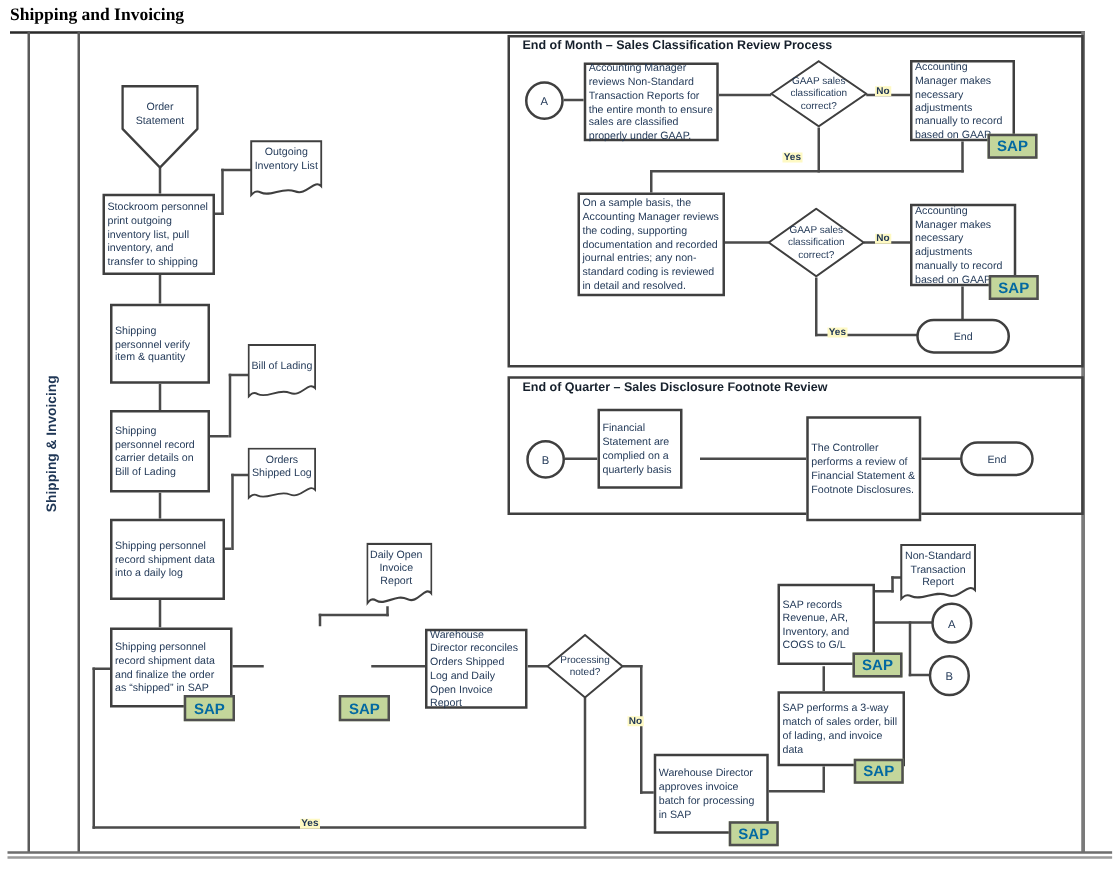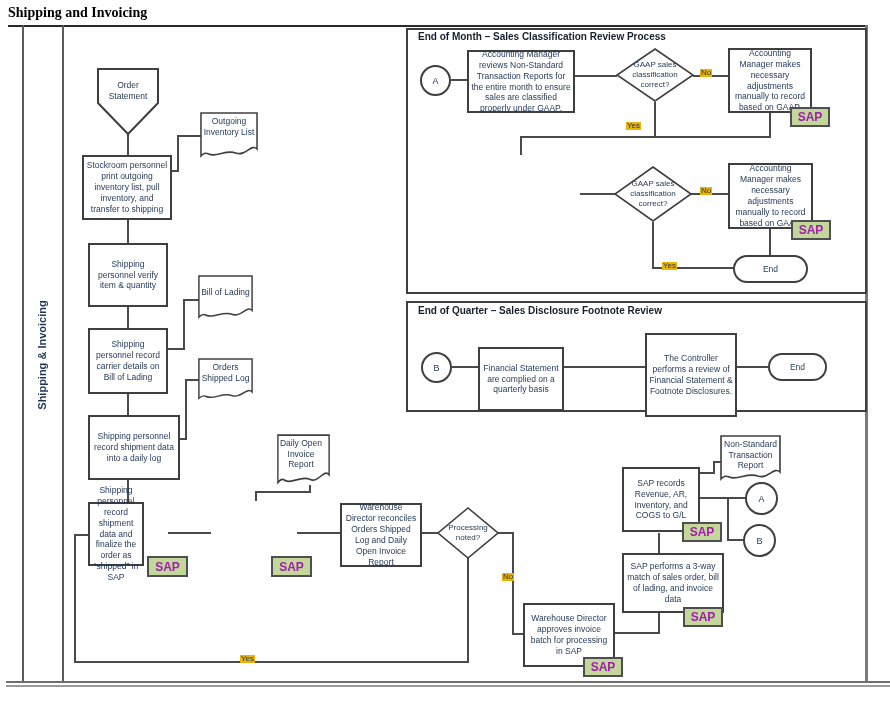--- a/index.html
+++ b/index.html
@@ -4,38 +4,38 @@
 <style>
   html,body{margin:0;padding:0;background:#fff;}
   #stage{position:relative;width:890px;height:702px;background:#fff;overflow:hidden;
          font-family:"Liberation Sans",sans-serif;}
   .abs{position:absolute;}
   #page-title{position:absolute;left:8px;top:5px;font-family:"Liberation Serif",serif;
               font-weight:bold;font-size:14px;color:#000;}
   .frame{position:absolute;background:#6e6e6e;}
   .ln{position:absolute;background:#4a4a4a;}
   .box{position:absolute;background:#fff;border:2px solid #3f3f3f;box-sizing:border-box;
-       display:flex;align-items:center;justify-content:center;text-align:center;
+       display:flex;align-items:center;justify-content:center;
        font-size:8.5px;line-height:1.28;color:#1f3655;padding:1px 2px;}
   .sap{position:absolute;background:#c3d69b;border:2px solid #4f4f4f;box-sizing:border-box;
        display:flex;align-items:center;justify-content:center;font-weight:bold;
-       font-size:12px;color:#a21caf;}
+       font-size:12px;color:#0369a1;}
   .doc{position:absolute;}
   .doc .dtext{position:absolute;left:0;right:0;top:4px;text-align:center;
        font-size:8.5px;line-height:1.25;color:#1f3655;}
   .dia{position:absolute;}
   .dia .dtext{position:absolute;inset:0;display:flex;align-items:center;justify-content:center;
        text-align:center;font-size:8px;line-height:1.22;color:#1f3655;padding:0 10px;}
   .circ{position:absolute;border:2px solid #3f3f3f;border-radius:50%;background:#fff;
        box-sizing:border-box;display:flex;align-items:center;justify-content:center;
        font-size:9px;color:#1f3655;}
   .term{position:absolute;border:2px solid #3f3f3f;border-radius:14px;background:#fff;
        box-sizing:border-box;display:flex;align-items:center;justify-content:center;
        font-size:8.5px;color:#1f3655;}
-  .lbl{position:absolute;font-size:8px;color:#1f3655;background:#eab308;padding:0 1px;line-height:1;}
+  .lbl{position:absolute;font-size:8px;color:#1f3655;background:#fef9c3;padding:0 1px;line-height:1;font-weight:bold;}
   .panel{position:absolute;border:2px solid #3f3f3f;box-sizing:border-box;background:transparent;}
   .ptitle{position:absolute;font-weight:bold;font-size:10px;color:#16202c;}
   #lane-label{position:absolute;left:-58px;top:345px;width:200px;height:20px;
        transform:rotate(-90deg);display:flex;align-items:center;justify-content:center;
        font-weight:bold;font-size:11px;color:#1f3655;}
   .pent-label{position:absolute;text-align:center;font-size:8.5px;line-height:1.3;color:#1f3655;
        display:flex;align-items:center;justify-content:center;}
 </style>
 </head>
 <body>
@@ -126,26 +126,26 @@
     <svg width="55" height="44" viewBox="0 0 60 48" preserveAspectRatio="none">
       <path d="M1 1 H59 V37 C53 31 47 45 37 41 C27 37 17 46 9 42 C5 40 3 42 1 44 Z" fill="#fff" stroke="#3f3f3f" stroke-width="1.6"></path>
     </svg>
     <div class="dtext">Orders Shipped Log</div>
   </div>
 
   <div class="box" style="left:88px;top:415px;width:92px;height:65px">
     <span>Shipping personnel record shipment data into a daily log</span>
   </div>
 
-  <div class="box" style="left:88px;top:502px;width:56px;height:64px">
+  <div class="box" style="left:88px;top:502px;width:98px;height:64px">
     <span>Shipping personnel record shipment data and finalize the order as “shipped” in SAP</span>
   </div>
   <div class="sap" style="left:147px;top:556px;width:41px;height:21px">SAP</div>
 
-  <div class="doc" style="left:277px;top:434px;width:48px;height:53px">
+  <div class="doc" style="left:293px;top:434px;width:48px;height:53px">
     <svg width="53" height="53" viewBox="0 0 60 48" preserveAspectRatio="none">
       <path d="M1 1 H59 V37 C53 31 47 45 37 41 C27 37 17 46 9 42 C5 40 3 42 1 44 Z" fill="#fff" stroke="#3f3f3f" stroke-width="1.6"></path>
     </svg>
     <div class="dtext">Daily Open Invoice Report</div>
   </div>
 
   <div class="sap" style="left:271px;top:556px;width:41px;height:21px">SAP</div>
 
   <div class="box" style="left:340px;top:503px;width:82px;height:64px">
     <span>Warehouse Director reconciles Orders Shipped Log and Daily Open Invoice Report</span>
@@ -222,20 +222,23 @@
   </div>
 
   <div class="box" style="left:728px;top:48px;width:84px;height:65px">
     <span>Accounting Manager makes necessary adjustments manually to record based on GAAP.</span>
   </div>
   <div class="sap" style="left:790px;top:107px;width:40px;height:20px">SAP</div>
 
   <div class="lbl" style="left:700px;top:69px">No</div>
   <div class="lbl" style="left:626px;top:122px">Yes</div>
 
+  <div class="box" style="left:462px;top:154px;width:118px;height:83px">
+    <span>On a sample basis, the Accounting Manager reviews the coding, supporting documentation and recorded journal entries; any non-standard coding is reviewed in detail and resolved.</span>
+  </div>
 
   <div class="dia" style="left:614px;top:166px;width:78px;height:56px">
     <svg width="78" height="56">
       <polygon points="39,1 77,28 39,55 1,28" fill="#fff" stroke="#3f3f3f" stroke-width="1.6"></polygon>
     </svg>
     <div class="dtext">GAAP sales classification correct?</div>
   </div>
 
   <div class="box" style="left:728px;top:163px;width:85px;height:66px">
     <span>Accounting Manager makes necessary adjustments manually to record based on GAAP.</span>
@@ -253,21 +256,21 @@
   <div class="ptitle" style="left:418px;top:305px">End of Quarter – Sales Disclosure Footnote Review</div>
 
   <div class="ln" style="left:452px;top:366px;width:26px;height:2px"></div>
   <div class="ln" style="left:560px;top:366px;width:85px;height:2px"></div>
   <div class="ln" style="left:737px;top:366px;width:31px;height:2px"></div>
 
   <div class="circ" style="left:421px;top:352px;width:31px;height:31px">
     <span>B</span>
   </div>
 
-  <div class="box" style="left:478px;top:347px;width:86px;height:64px">
+  <div class="box" style="left:478px;top:327px;width:68px;height:64px">
     <span>Financial Statement are complied on a quarterly basis</span>
   </div>
 
   <div class="box" style="left:645px;top:333px;width:92px;height:84px">
     <span>The Controller performs a review of Financial Statement &amp; Footnote Disclosures.</span>
   </div>
 
   <div class="term" style="left:768px;top:353px;width:59px;height:28px">
     <span>End</span>
   </div>

